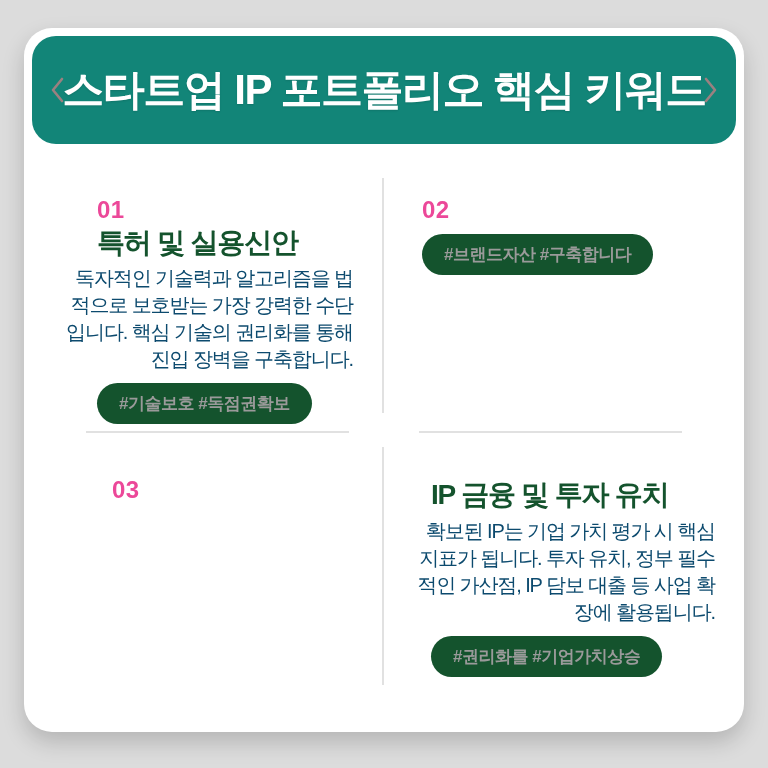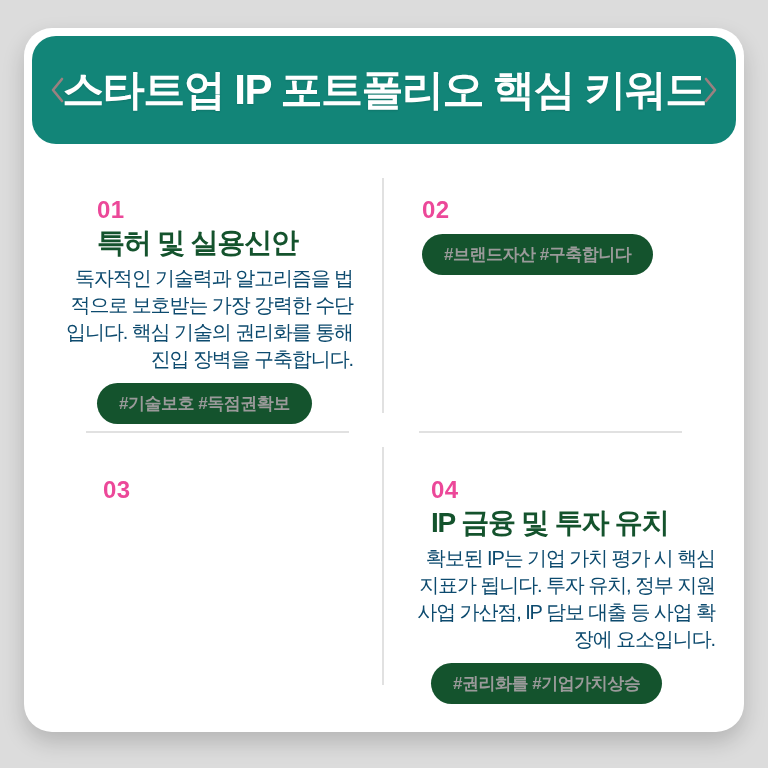--- a/index.html
+++ b/index.html
@@ -57,21 +57,21 @@
   .vdiv.top    { top: 150px; height: 235px; }
   .vdiv.bottom { top: 419px; height: 238px; }
   .hdiv { height: 2px; top: 403px; }
   .hdiv.left  { left: 62px;  width: 263px; }
   .hdiv.right { left: 395px; width: 263px; }
 
   
   .section { position: absolute; }
   .sec-1 { left: 33px;  top: 168px; width: 296px; }
   .sec-2 { left: 380px; top: 168px; width: 302px; }
-  .sec-3 { left: 39px;  top: 448px; width: 296px; }
+  .sec-3 { left: 48px;  top: 448px; width: 296px; }
   .sec-4 { left: 389px; top: 448px; width: 302px; }
 
   .sec-num {
     font-size: 24px;
     font-weight: 800;
     color: #ec4899;
     line-height: 1.15;
     letter-spacing: 0.5px;
   }
   .sec-title {
@@ -143,19 +143,18 @@
   <div class="section sec-2">
     <div class="sec-num">02</div>
     <div class="sec-tags">#브랜드자산 #구축합니다</div>
   </div>
 
   <div class="section sec-3">
     <div class="sec-num">03</div>
   </div>
 
   <div class="section sec-4">
-    <div class="sec-num">04</div>
     <div class="sec-title">IP 금융 및 투자 유치</div>
-    <div class="sec-body">확보된 IP는 기업 가치 평가 시 핵심 지표가 됩니다. 투자 유치, 정부 지원사업 가산점, IP 담보 대출 등 사업 확장에 요소입니다.</div>
+    <div class="sec-body">확보된 IP는 기업 가치 평가 시 핵심 지표가 됩니다. 투자 유치, 정부 필수적인 가산점, IP 담보 대출 등 사업 확장에 활용됩니다.</div>
     <div class="sec-tags">#권리화를 #기업가치상승</div>
   </div>
 
 </div>
 
 </body></html>

